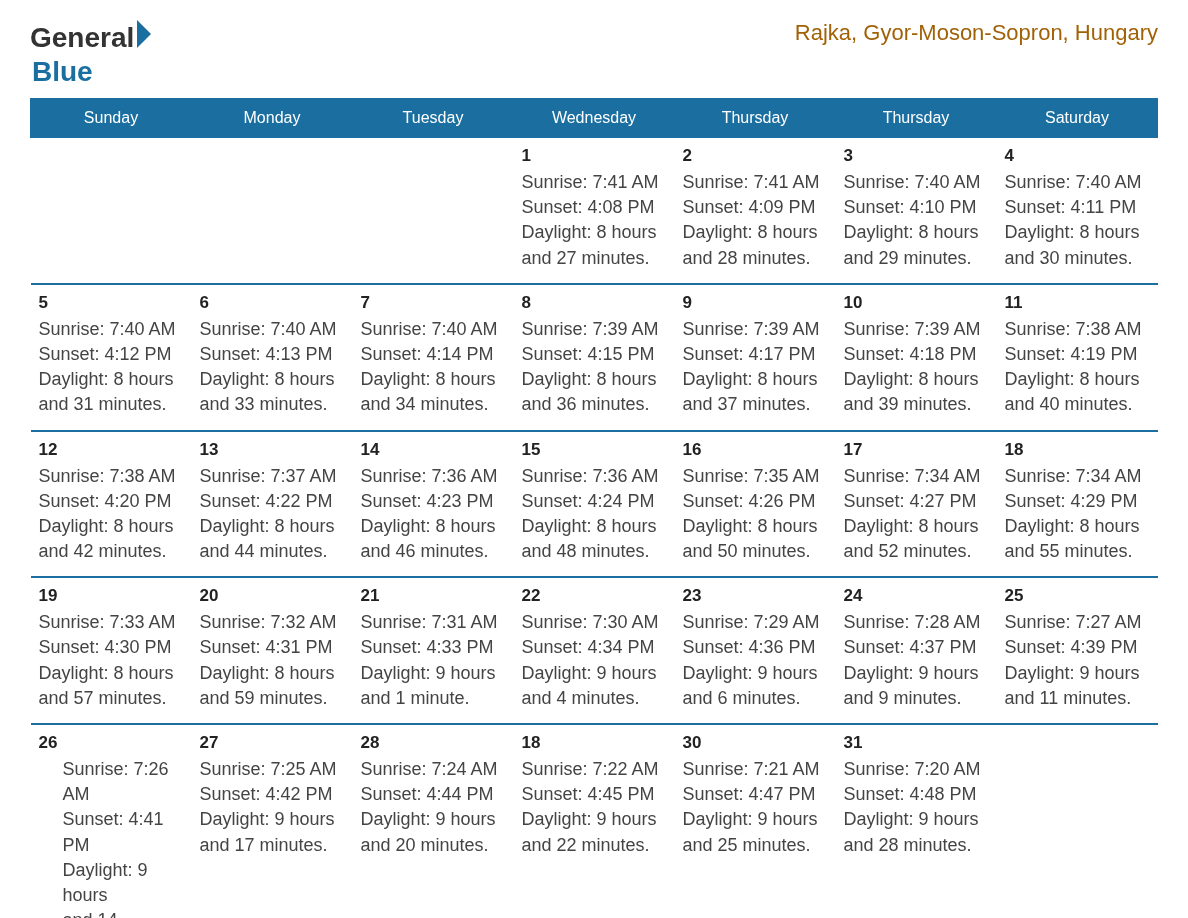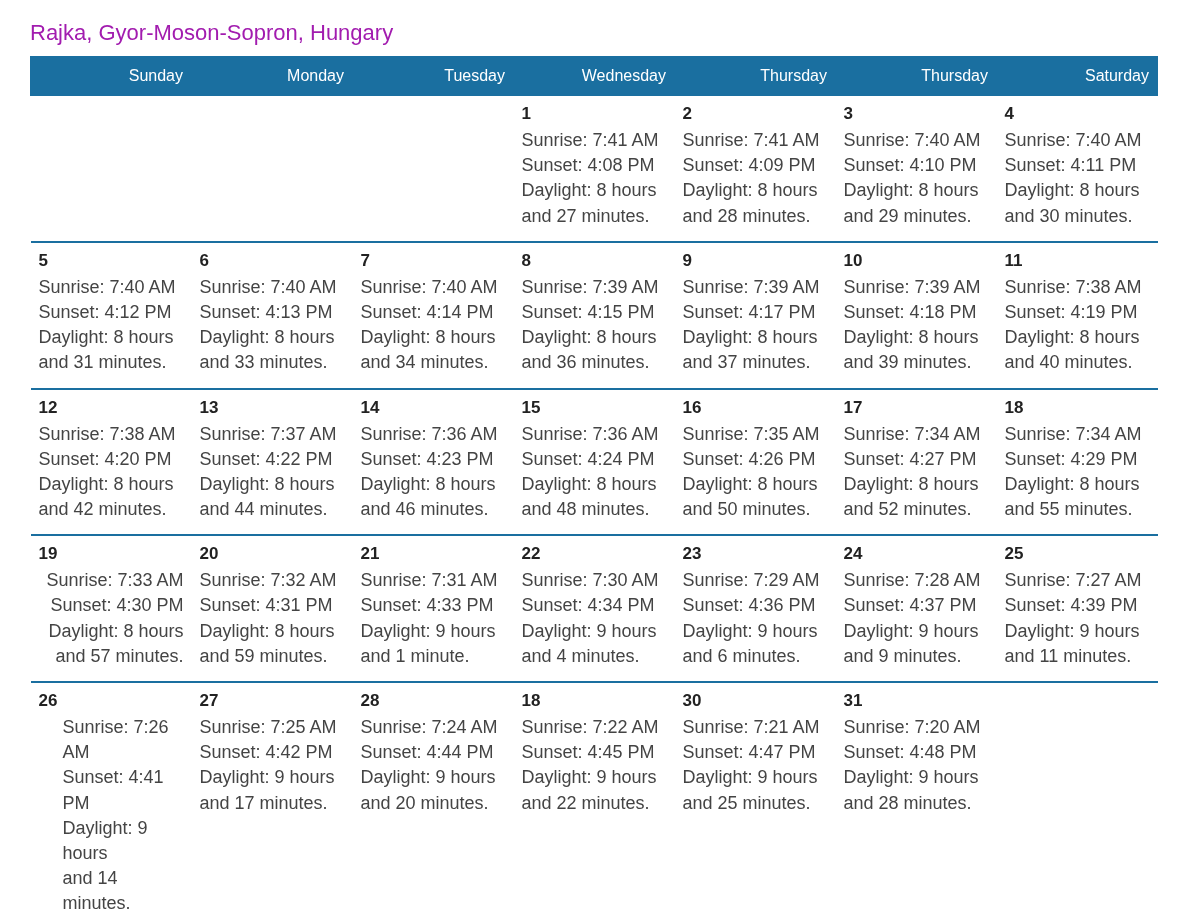--- a/index.html
+++ b/index.html
@@ -50,36 +50,36 @@
     }
     .title-block h1 {
       font-size: 52px;
       font-weight: normal;
       color: #222;
       line-height: 1.1;
     }
     .title-block h2 {
       font-size: 22px;
       font-weight: normal;
-      color: #a21caf;
+      color: #a16207;
     }
     .calendar {
       width: 100%;
       border-collapse: collapse;
       margin-top: 10px;
     }
     .calendar thead tr {
       background-color: #1a6fa0;
     }
     .calendar thead th {
       color: #fff;
       font-size: 16px;
       font-weight: normal;
       padding: 10px 8px;
-      text-align: right;
+      text-align: center;
       border: 1px solid #1a6fa0;
     }
     .calendar tbody tr {
       border-bottom: 2px solid #1a6fa0;
     }
     .calendar tbody td {
       vertical-align: top;
       padding: 8px 8px 12px 8px;
       border: none;
       font-size: 13px;
@@ -100,20 +100,27 @@
       line-height: 1.4;
     }
     .empty-cell {
       background: #fff;
     }
   </style>
 </head>
 <body>
 
 <div class="header">
+  <div class="logo-wrapper">
+    <div class="logo-top-row">
+      <span class="logo-text-general">General</span>
+      <div class="logo-arrow"></div>
+    </div>
+    <span class="logo-blue">Blue</span>
+  </div>
   <div class="title-block">
     <h2>Rajka, Gyor-Moson-Sopron, Hungary</h2>
   </div>
 </div>
 
 <table class="calendar">
   <thead>
     <tr>
       <th>Sunday</th>
       <th>Monday</th>
@@ -256,21 +263,21 @@
           <span class="day-number">18</span>
           <div class="day-info" style="white-space: pre-line;">Sunrise: 7:34 AM
 Sunset: 4:29 PM
 Daylight: 8 hours
 and 55 minutes.</div>
         </td>
       </tr>
       <tr>
         <td>
           <span class="day-number">19</span>
-          <div class="day-info" style="white-space: pre-line; text-align: right;">Sunrise: 7:33 AM
+          <div class="day-info" style="white-space: pre-line;">Sunrise: 7:33 AM
 Sunset: 4:30 PM
 Daylight: 8 hours
 and 57 minutes.</div>
         </td>
         <td>
           <span class="day-number">20</span>
           <div class="day-info" style="white-space: pre-line;">Sunrise: 7:32 AM
 Sunset: 4:31 PM
 Daylight: 8 hours
 and 59 minutes.</div>

